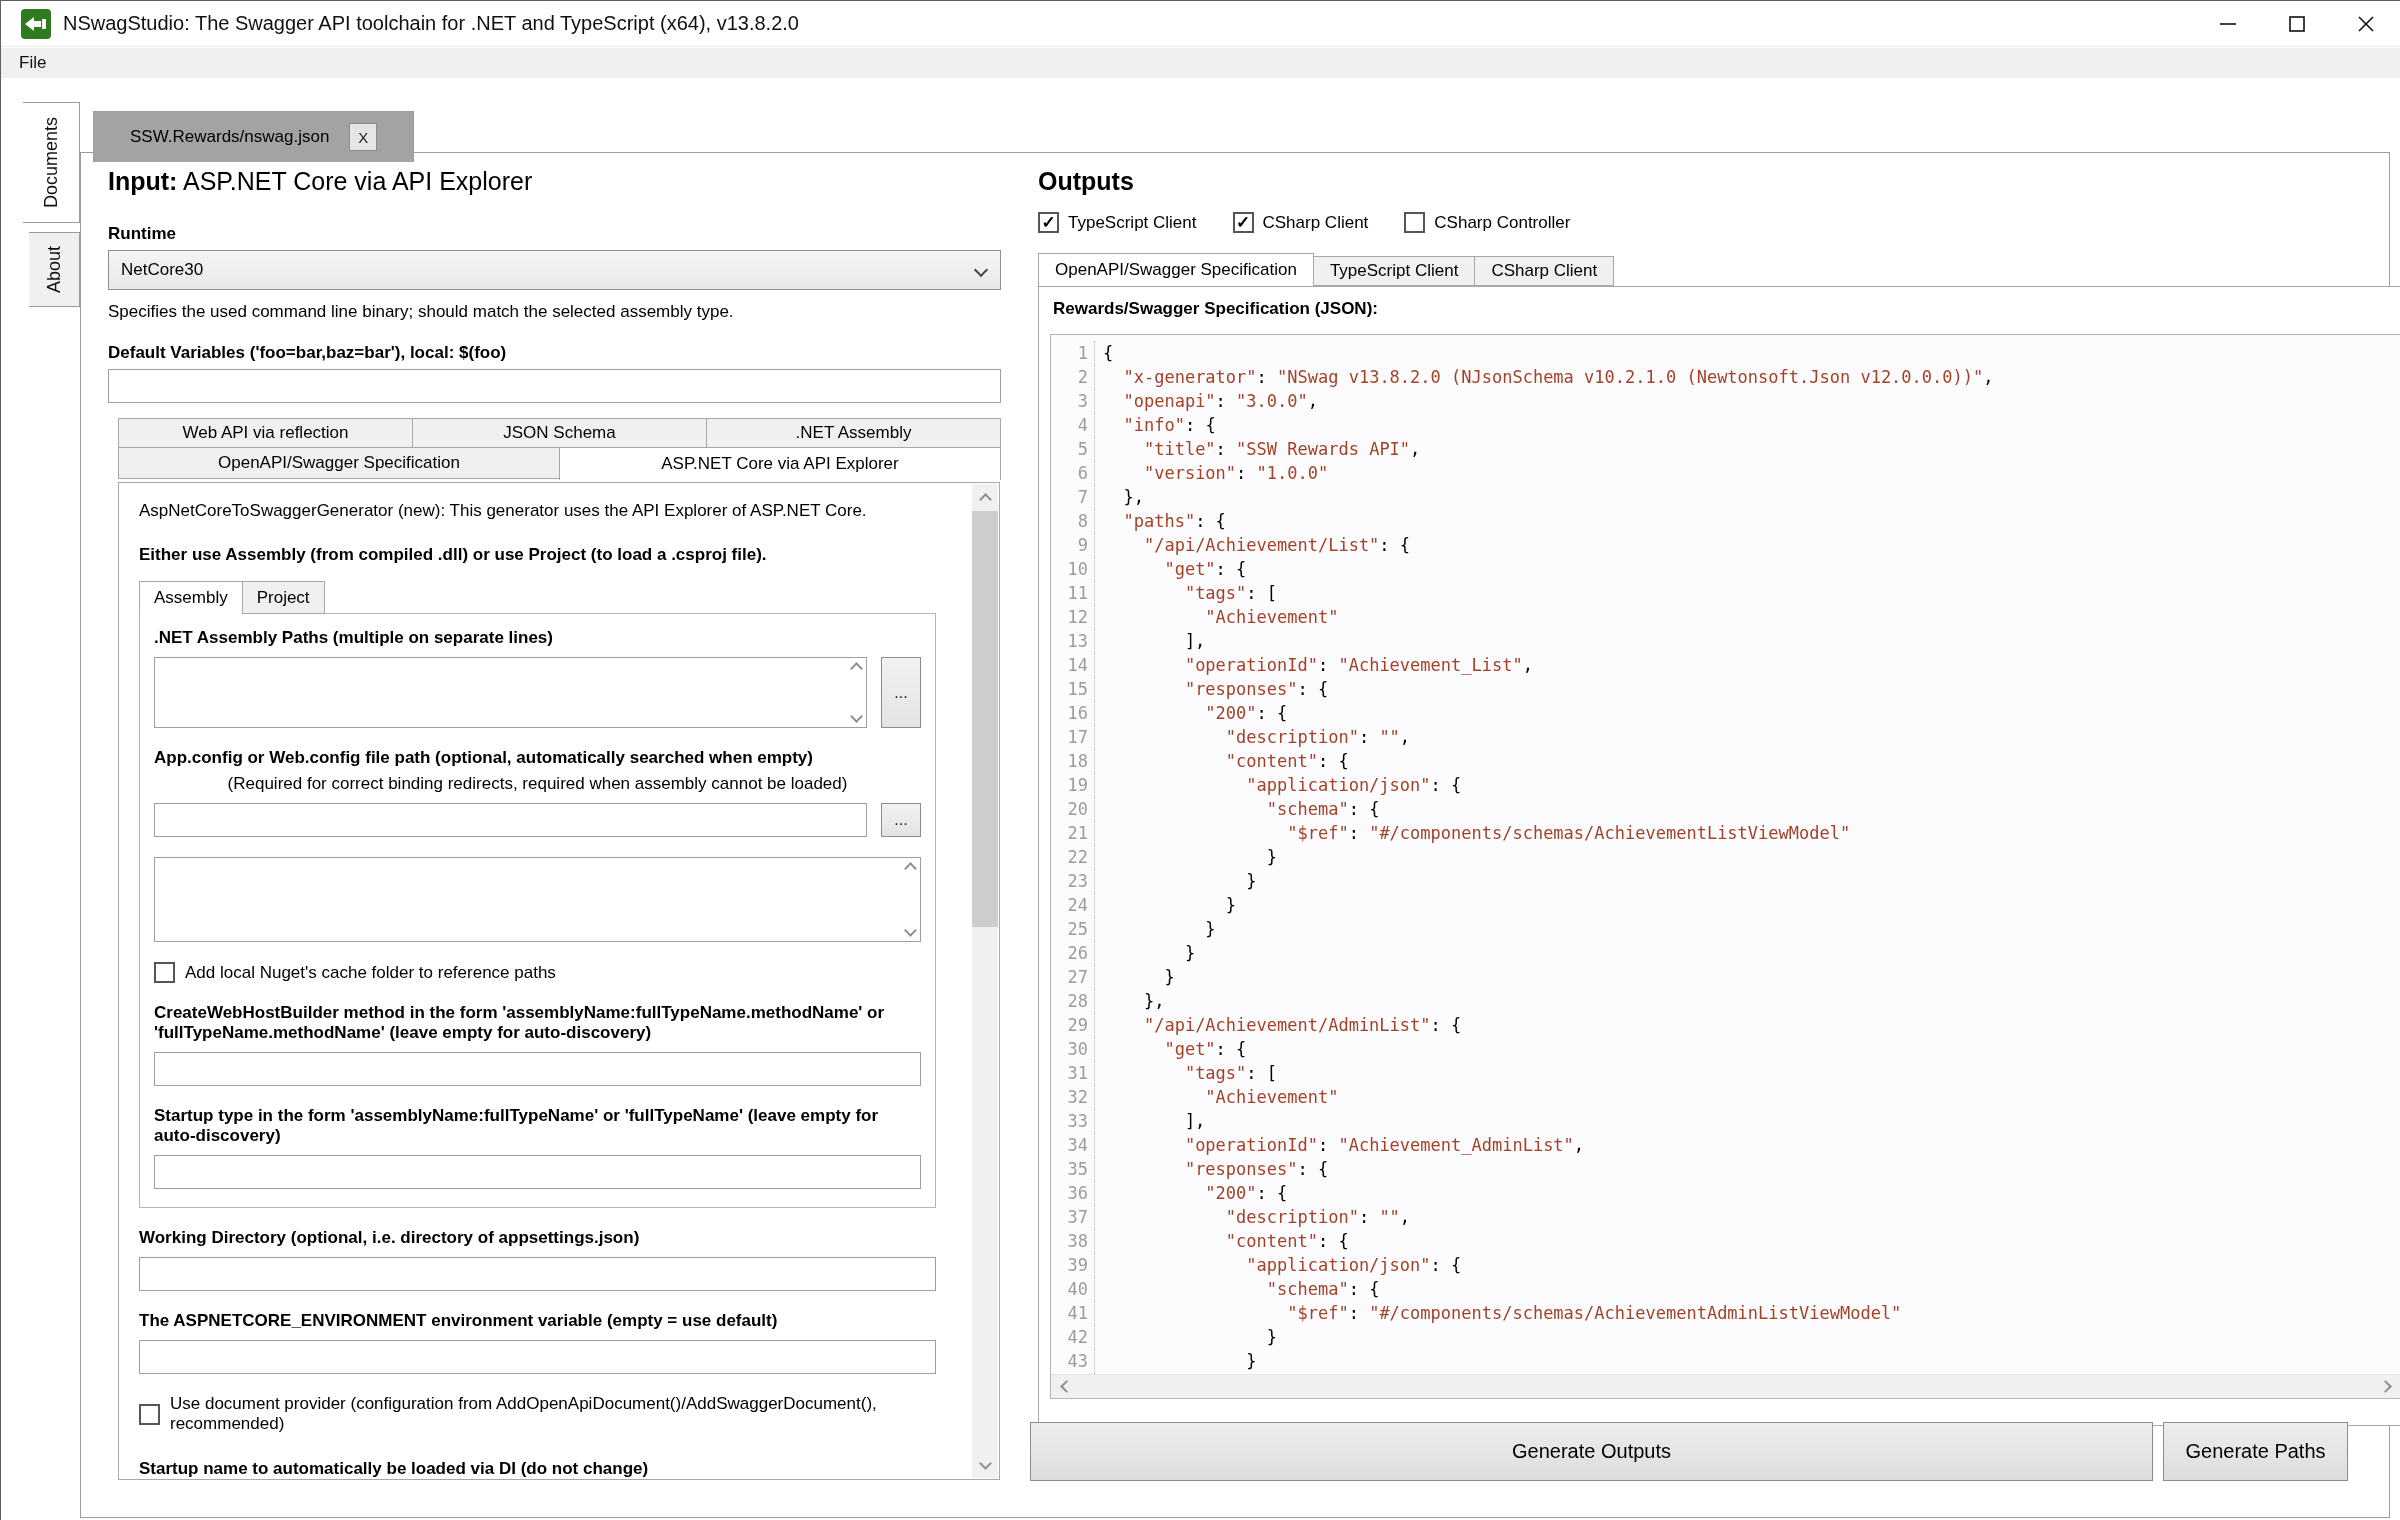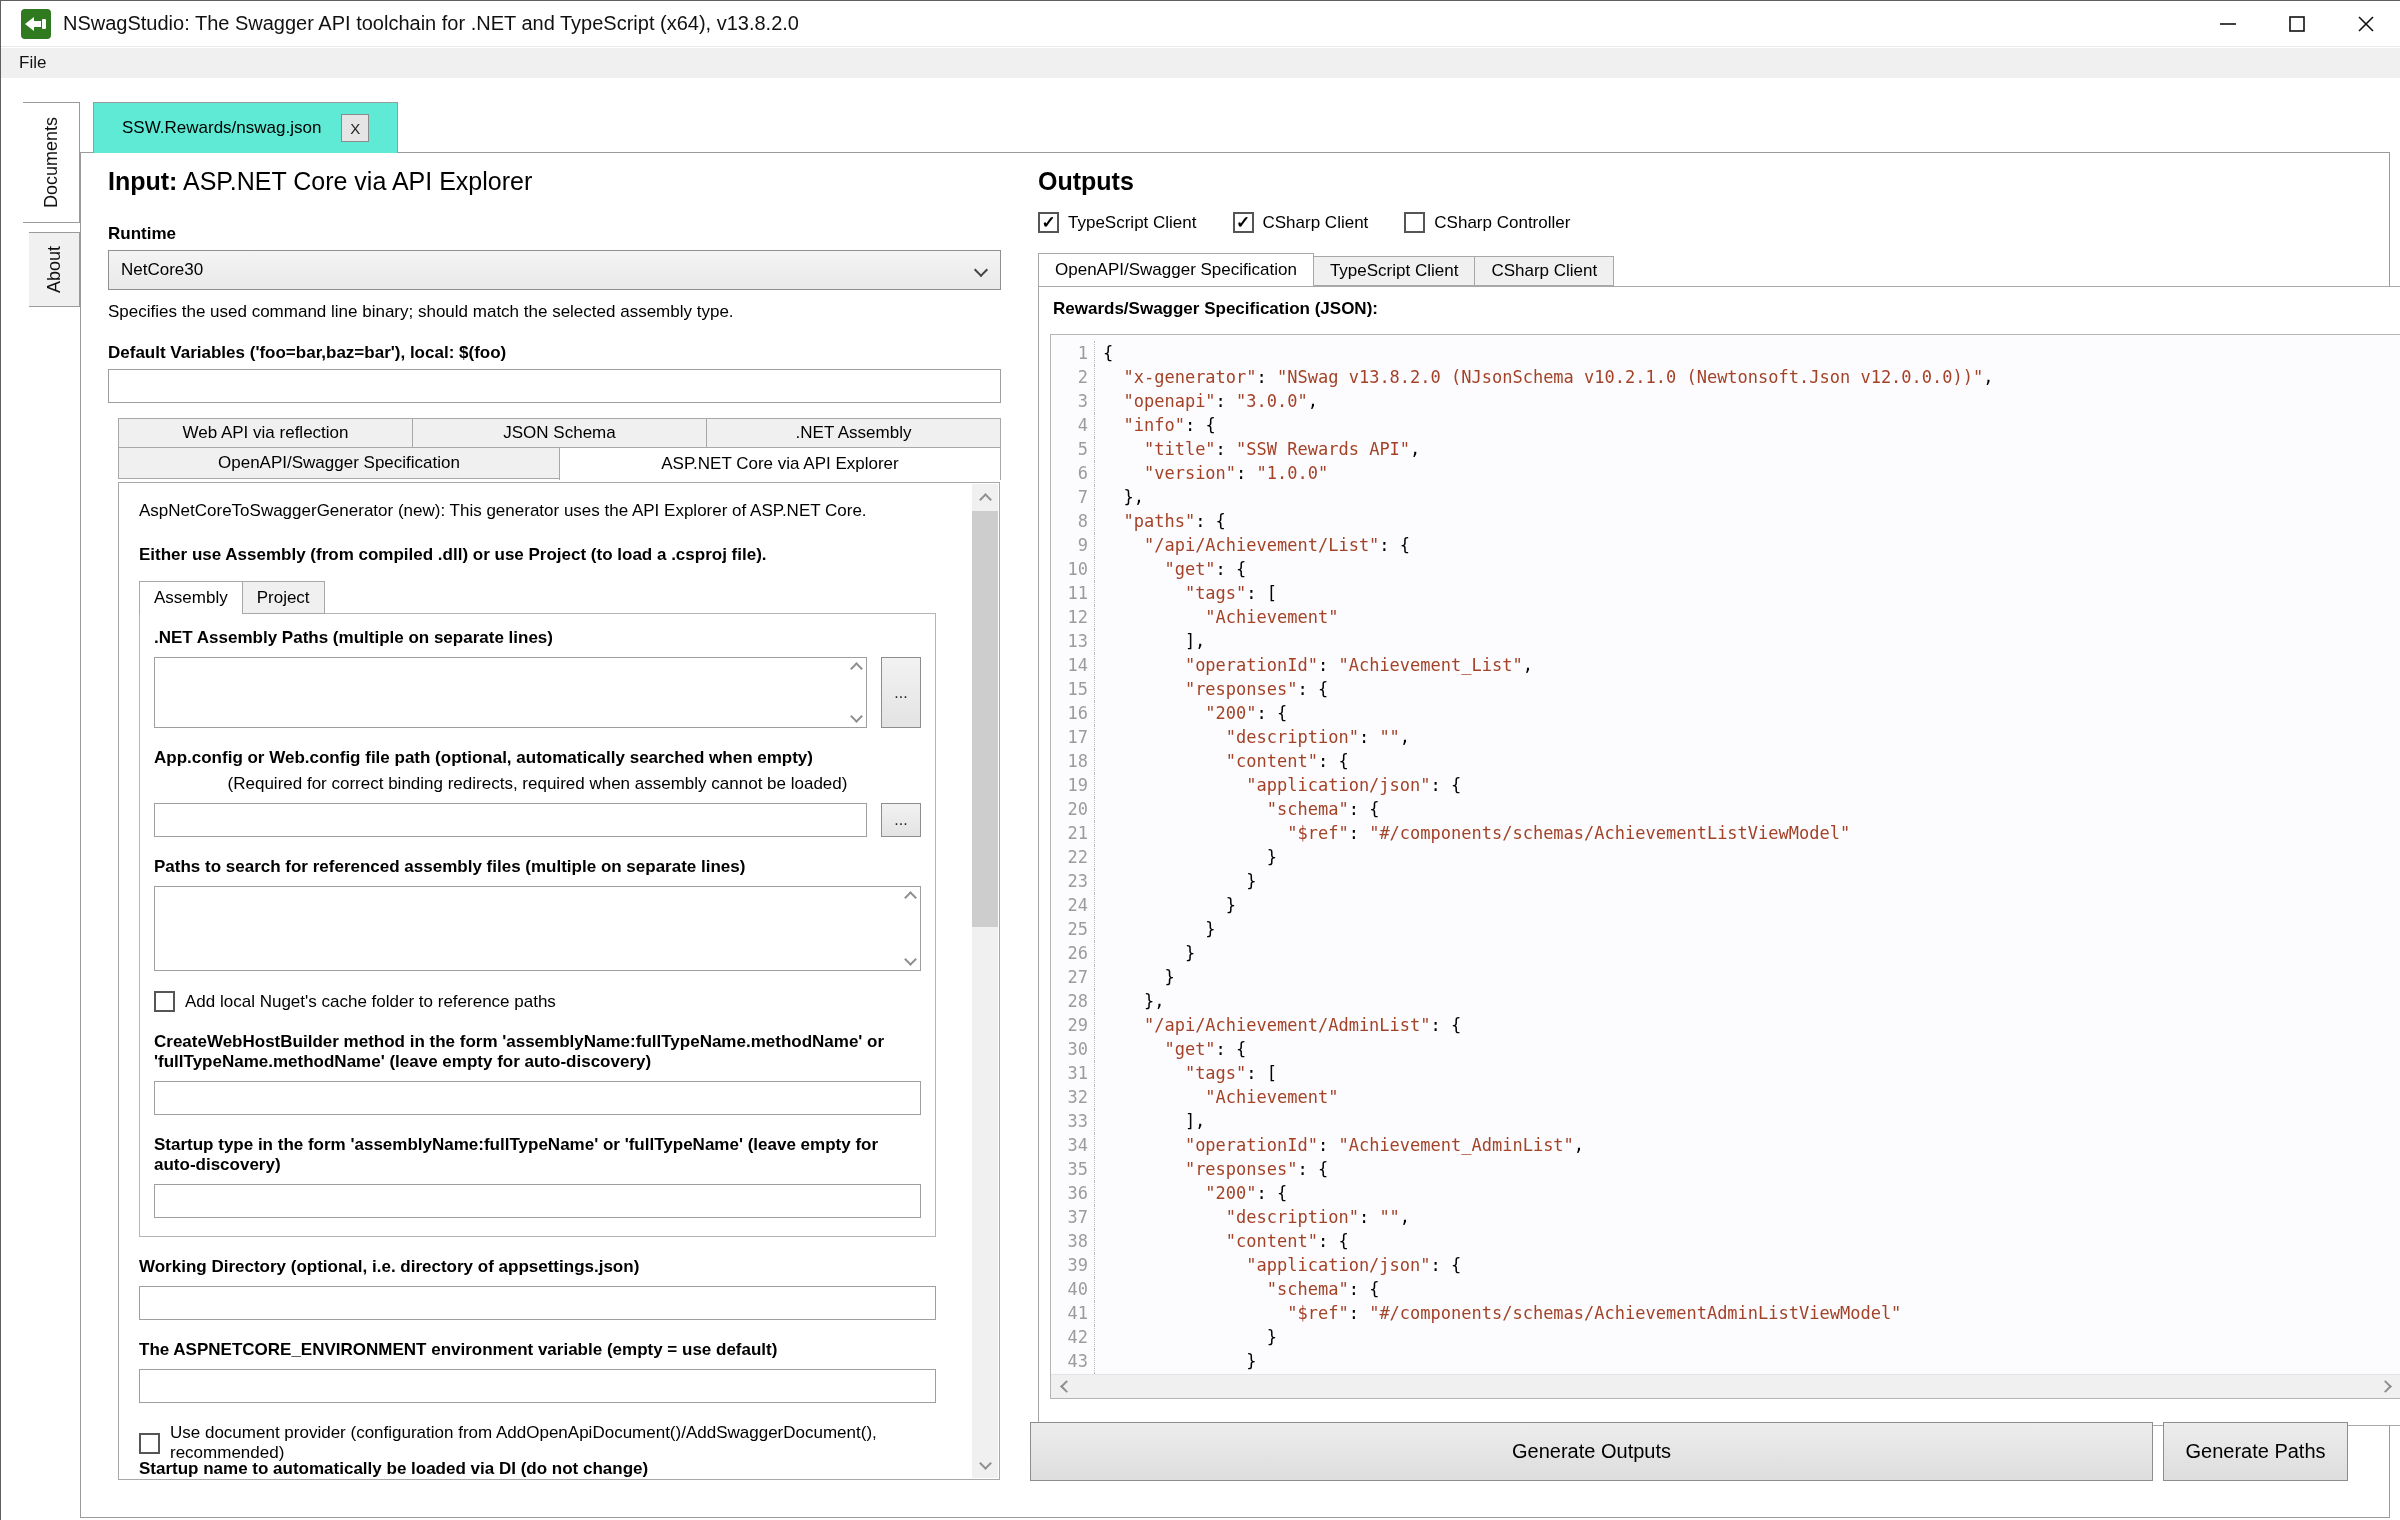--- a/index.html
+++ b/index.html
@@ -18,21 +18,21 @@
   
   .menubar { position:absolute; left:0; top:47px; width:100%; height:30px; background:#f0f0f0; display:flex; align-items:center; }
   .menu-item { font-size:17px; padding:0 18px; color:#111; }
 
   
   .side-tab { position:absolute; writing-mode:vertical-rl; transform:rotate(180deg); display:flex; align-items:center; justify-content:center; font-size:18px; color:#111; }
   .side-tab.active { left:22px; top:101px; width:57px; height:121px; background:#fff; border:1px solid #9b9b9b; border-right:none; z-index:4; }
   .side-tab.inactive { left:28px; top:231px; width:51px; height:75px; background:#f0f0f0; border:1px solid #9b9b9b; border-right:none; z-index:2; }
 
   
-  .doc-tab { position:absolute; left:92px; top:101px; height:51px; background:#5eead4; border:1px solid #9b9b9b; border-bottom:none; display:flex; align-items:center; padding:0 28px; z-index:4; }
+  .doc-tab { position:absolute; left:92px; top:110px; height:51px; background:#a3a3a3; border:1px solid #9b9b9b; border-bottom:none; display:flex; align-items:center; padding:0 36px; z-index:4; }
   .doc-tab-label { font-size:17px; margin-right:20px; }
   .doc-close { width:28px; height:28px; background:#e5e5e5; border:1px solid #8b8b8b; font-size:15px; display:flex; align-items:center; justify-content:center; color:#222; }
 
   
   .frame { position:absolute; left:79px; top:151px; width:2310px; height:1366px; background:#fff; border:1px solid #9b9b9b; }
 
   
   .h1 { position:absolute; font-size:25px; }
   .h1 b { font-weight:bold; }
   .input-heading { left:27px; top:14px; }
@@ -238,21 +238,20 @@
 
           <div class="f-label">App.config or Web.config file path (optional, automatically searched when empty)</div>
           <div class="f-sub txt">(Required for correct binding redirects, required when assembly cannot be loaded)</div>
           <div class="f-row">
             <div class="grow">
                 <input class="wpf full" type="text" value="" style="">
               </div>
             <div class="browse-btn">...</div>
           </div>
 
-          <div class="f-label">Paths to search for referenced assembly files (multiple on separate lines)</div>
           <div class="f-row">
             <div class="grow">
               <textarea class="wpf ta-wide" style=""></textarea>
               <div class="mini-scroll">
                 <span class="chev up"></span>
                 <span class="chev down"></span>
               </div>
             </div>
           </div>
 

